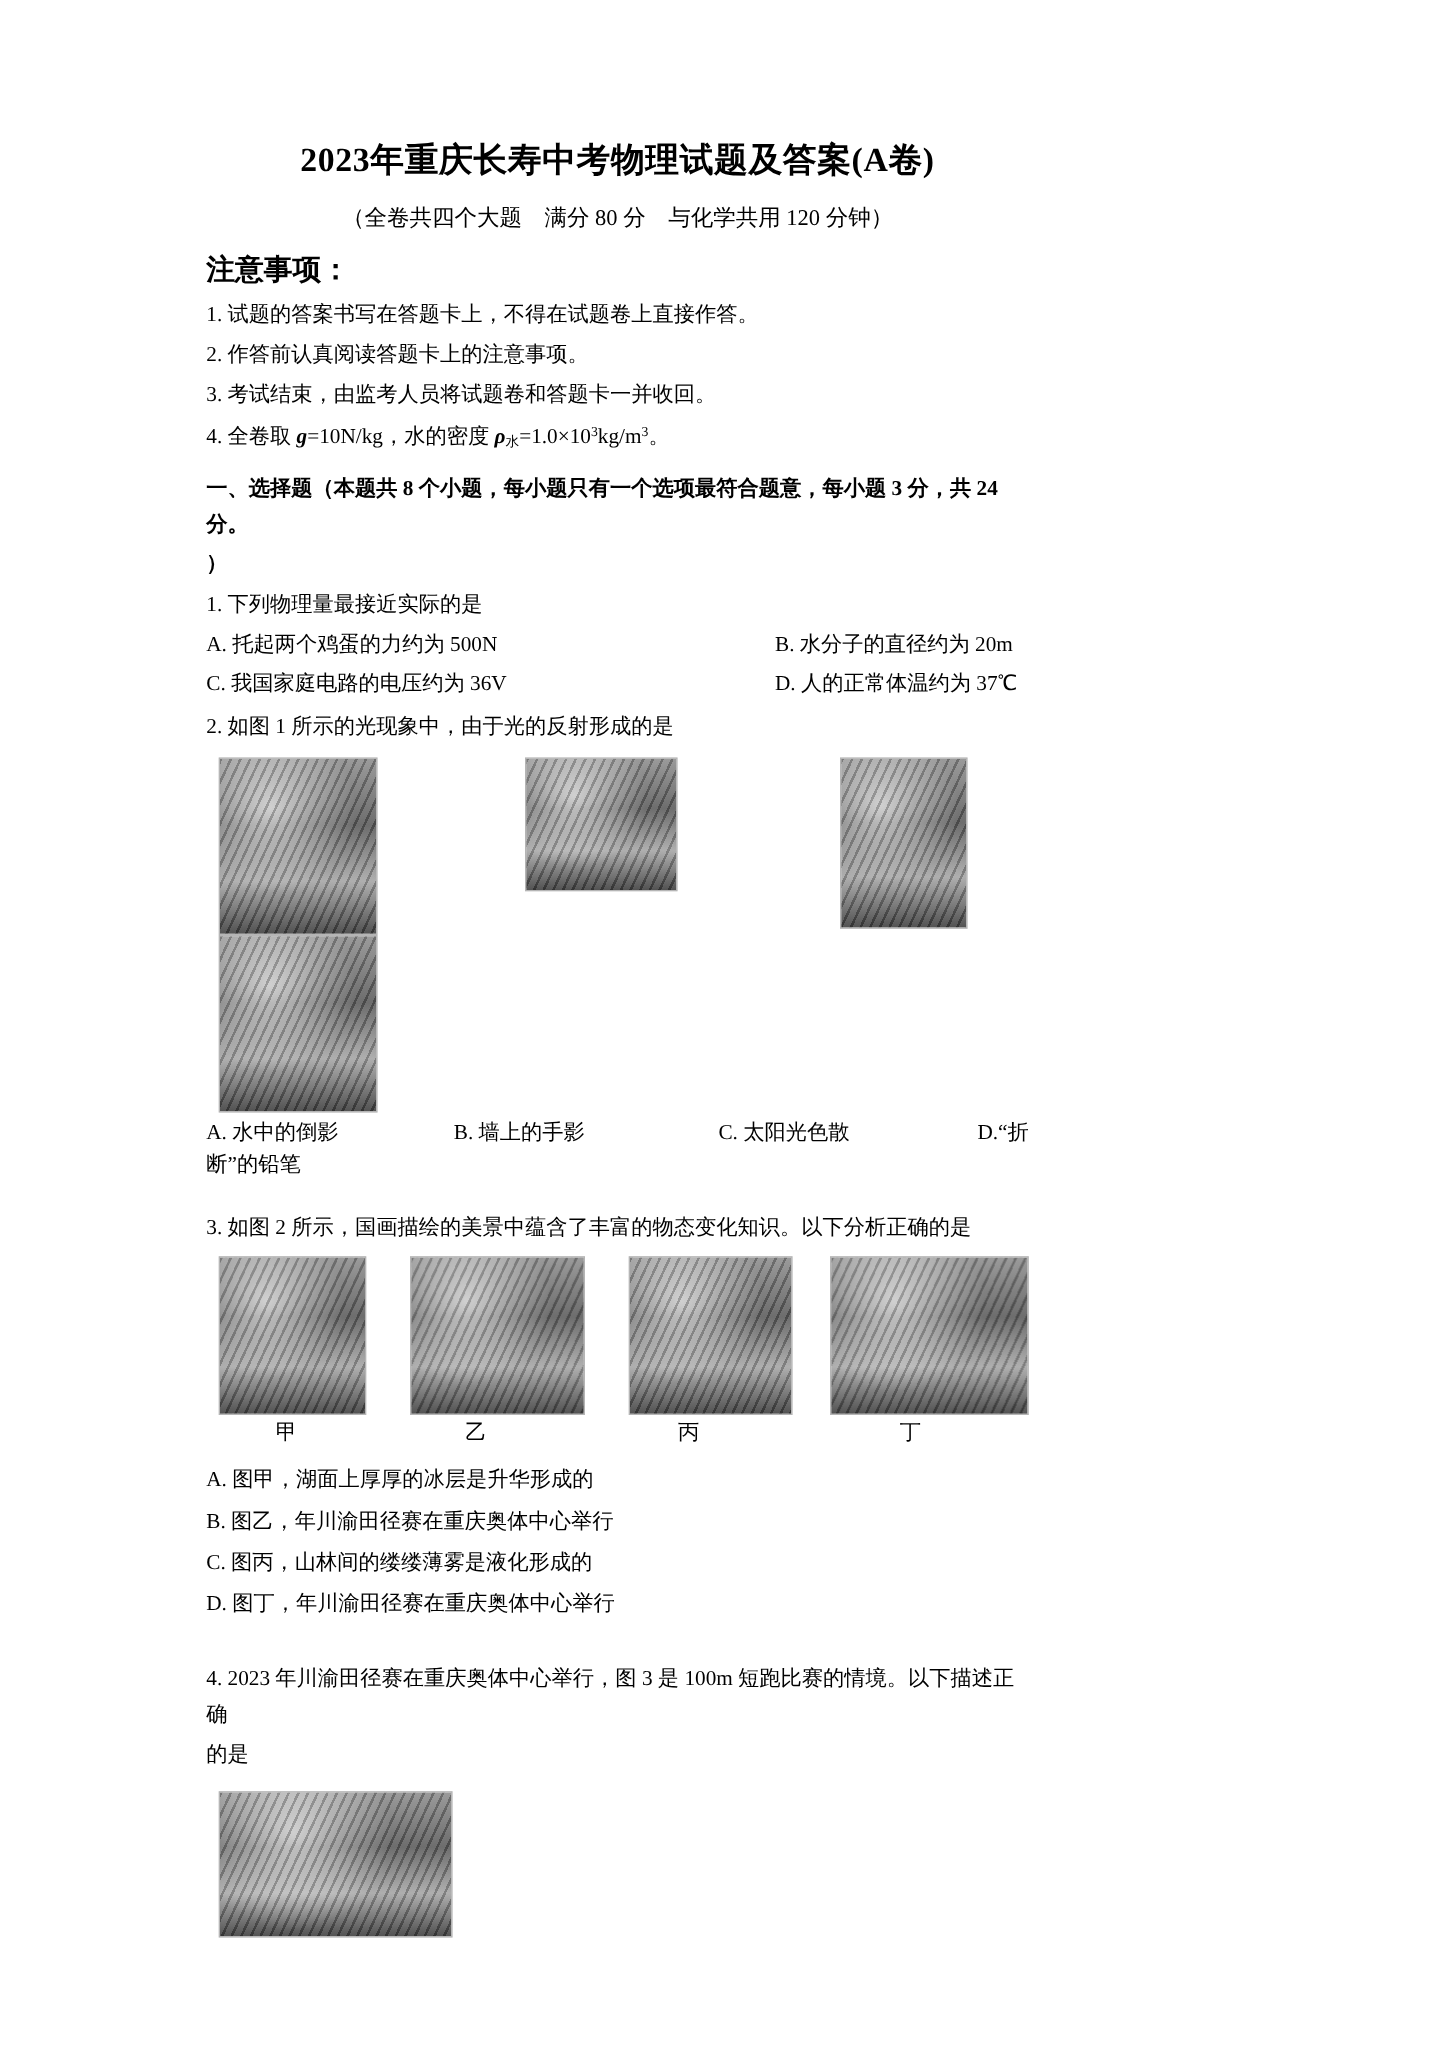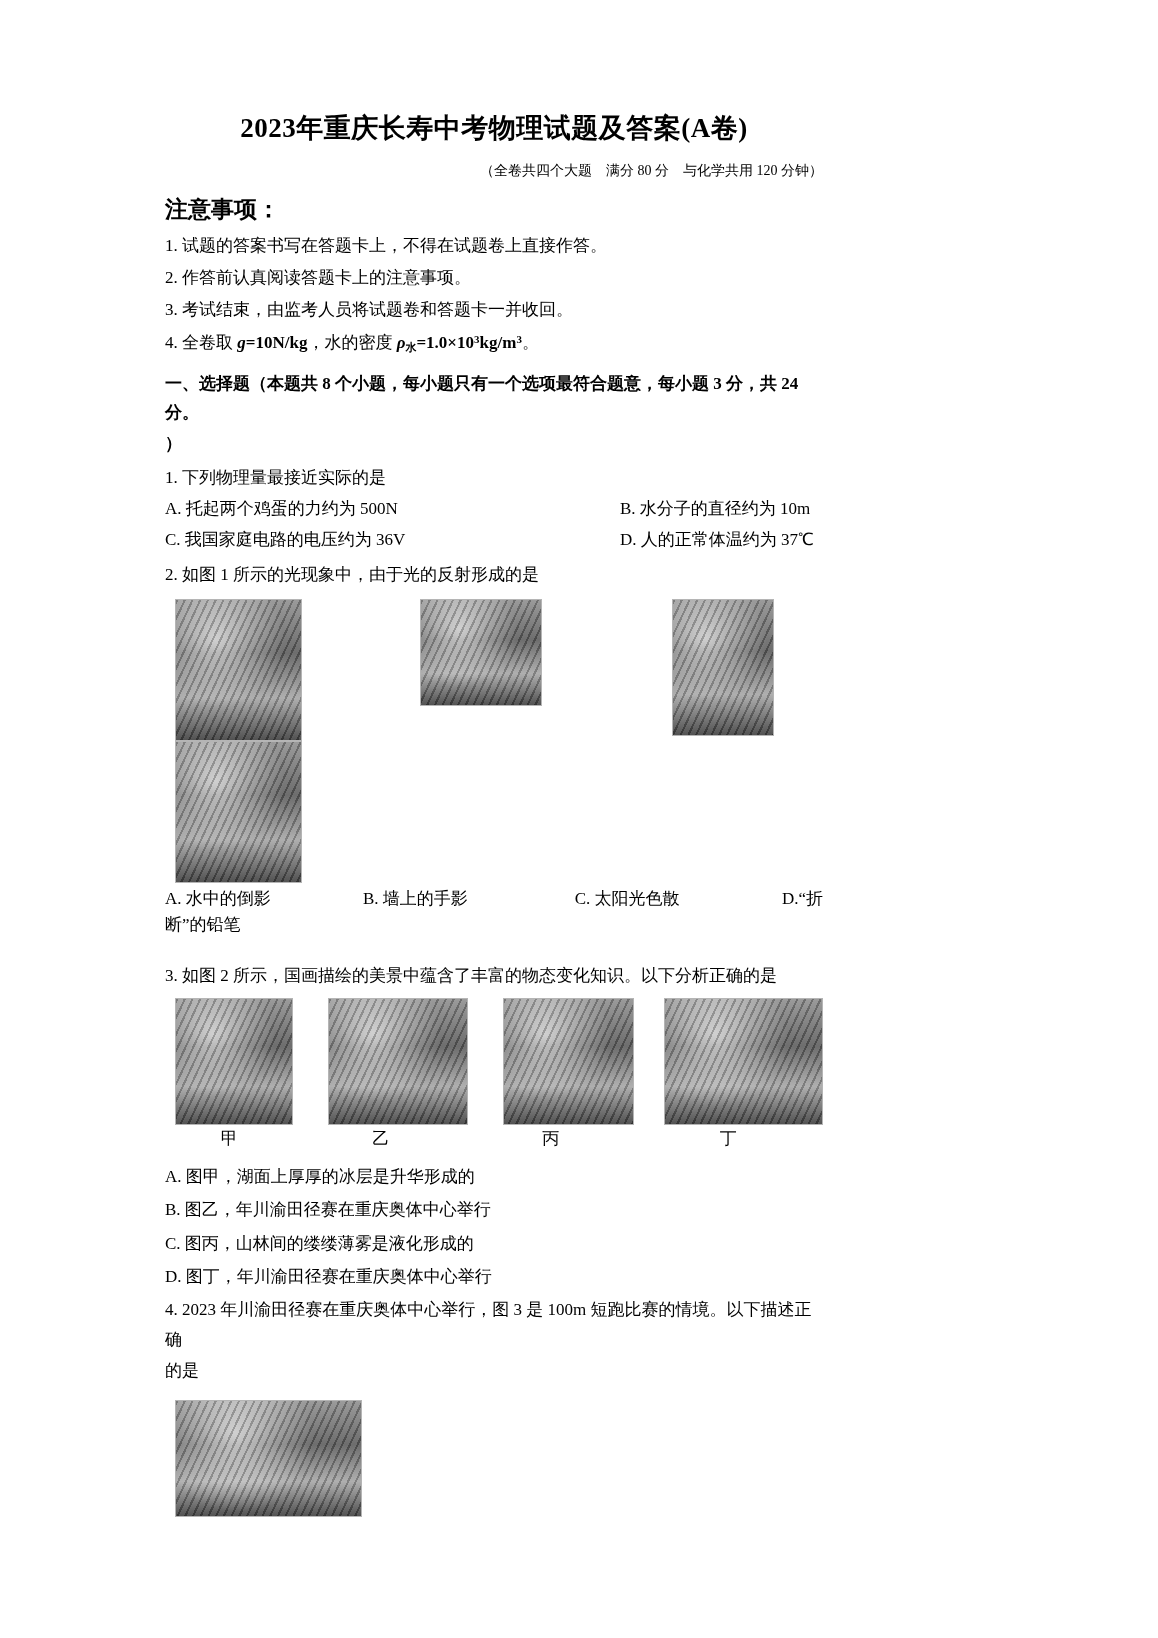--- a/index.html
+++ b/index.html
@@ -18,35 +18,35 @@
   }
   .doc-title {
     text-align:center;
     font-size:27px;
     font-weight:bold;
     letter-spacing:0.5px;
     margin:0 0 16px 0;
     font-family:"Liberation Serif", serif;
   }
   .doc-subtitle {
-    text-align:right;
-    font-size:14px;
+    text-align:center;
+    font-size:18px;
     margin:0 0 14px 0;
   }
   .notice-head {
     font-size:23px;
     font-weight:bold;
     margin:0 0 6px 0;
   }
   .line {
     font-size:17px;
     line-height:1.72;
     margin:0 0 3px 0;
   }
-  .bold { font-weight:bold; }
+  .bold { font-weight:normal; }
   .sec-head {
     font-size:17px;
     line-height:1.72;
     margin:12px 0 2px 0;
   }
   .sec-head .b { font-weight:bold; }
   .q { font-size:17px; line-height:1.75; margin:4px 0 2px 0; }
   .opt-row {
     display:flex;
     font-size:17px;
@@ -135,21 +135,21 @@
   <div class="sec-head">
     <span class="b">一、选择题</span><span class="b">（本题共 8 个小题，每小题只有一个选项最符合题意，每小题 3 分，共 24 分。</span>
   </div>
   <div class="sec-head" style="margin:0">
     <span class="b">）</span>
   </div>
 
   <div class="q">1. 下列物理量最接近实际的是</div>
   <div class="opt-row">
     <span class="c1">A. 托起两个鸡蛋的力约为 500N</span>
-    <span class="c2">B. 水分子的直径约为 10m</span>
+    <span class="c2">B. 水分子的直径约为 20m</span>
   </div>
   <div class="opt-row">
     <span class="c1">C. 我国家庭电路的电压约为 36V</span>
     <span class="c2">D. 人的正常体温约为 37℃</span>
   </div>
 
   <div class="q">2. 如图 1 所示的光现象中，由于光的反射形成的是</div>
   <div class="figs">
     <div class="figrow">
       <div class="ph q2a"></div>
@@ -181,17 +181,17 @@
     <span class="l3">丙</span>
     <span class="l4">丁</span>
   </div>
   <div class="opt-list" style="margin-top:10px">
     <div class="opt">A. 图甲，湖面上厚厚的冰层是升华形成的</div>
     <div class="opt">B. 图乙，年川渝田径赛在重庆奥体中心举行</div>
     <div class="opt">C. 图丙，山林间的缕缕薄雾是液化形成的</div>
     <div class="opt">D. 图丁，年川渝田径赛在重庆奥体中心举行</div>
   </div>
 
-  <div class="q" style="margin-top:2px">4. 2023 年川渝田径赛在重庆奥体中心举行，图 3 是 100m 短跑比赛的情境。以下描述正确</div>
+  <div class="q" style="margin-top:28px">4. 2023 年川渝田径赛在重庆奥体中心举行，图 3 是 100m 短跑比赛的情境。以下描述正确</div>
   <div class="q" style="margin:0">的是</div>
   <div class="ph q4img"></div>
 
 </div>
 
 </body></html>

